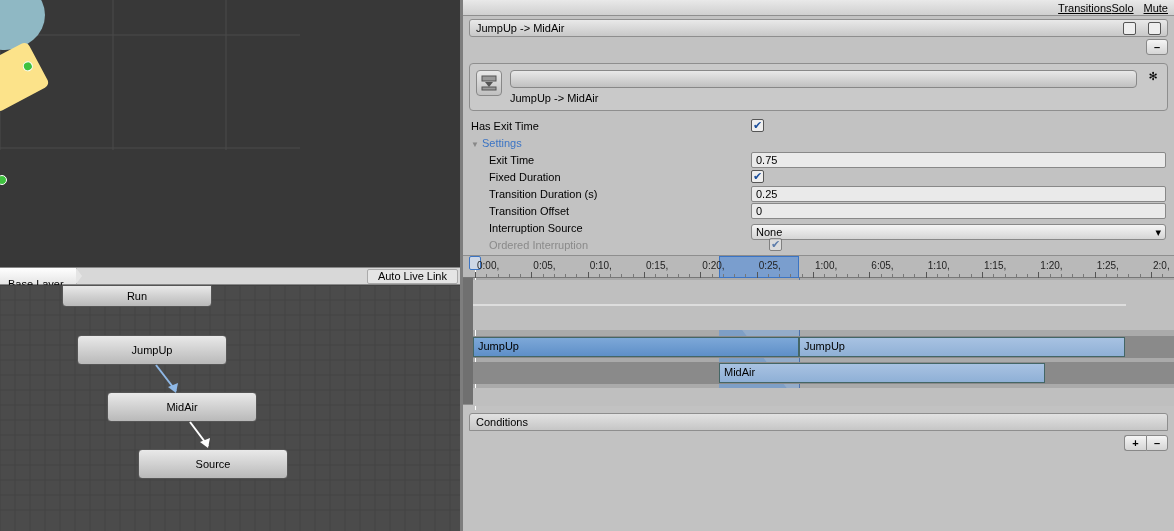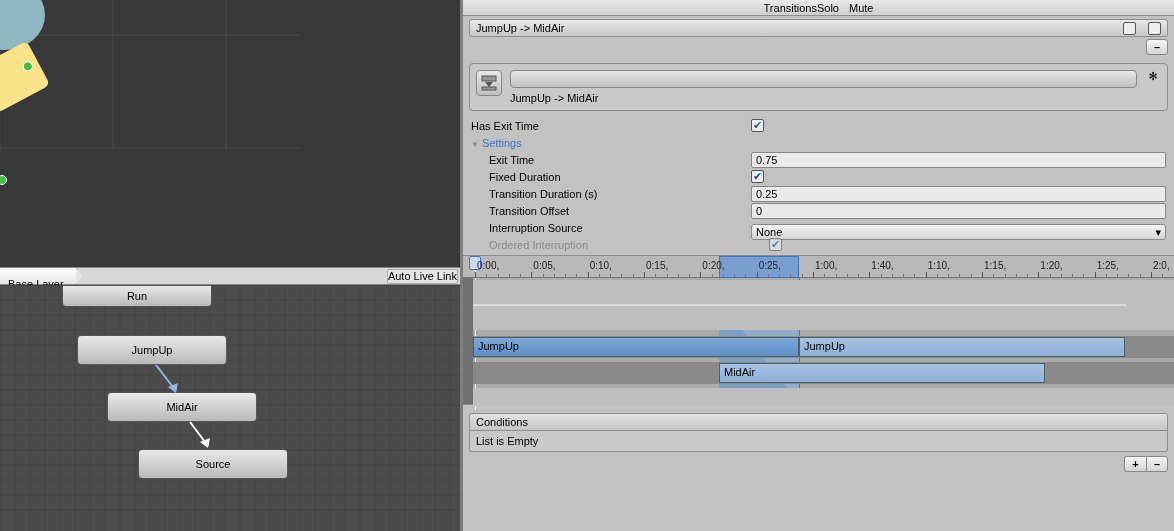--- a/index.html
+++ b/index.html
@@ -12,33 +12,33 @@
   .grid { position: absolute; inset: 0; }
   .grid line { stroke: #4a4a4a; stroke-width: 1; }
   .gizmo { position: absolute; left: -18px; top: 52px; width: 60px; height: 50px; background: #fce38a; border-radius: 6px; transform: rotate(-28deg); display:flex; align-items:center; justify-content:center; }
   .gizmo .dot { width:10px; height:10px; background:#3fc13f; border:1px solid #fff; border-radius:50%; position:absolute; right:6px; top:18px; }
   .blob { position:absolute; left:-35px; top:-20px; width:80px; height:70px; background:#8fb8c4; border-radius:50%; }
   .edge-dot { position:absolute; left:-3px; top:175px; width:10px; height:10px; background:#3fc13f; border:1px solid #fff; border-radius:50%; }
 
   .layerbar { flex: 0 0 18px; background: #d8d8d8; display: flex; align-items: center; justify-content: space-between; border-top:1px solid #888; border-bottom:1px solid #888; }
   .crumb { background: linear-gradient(#fff,#e5e5e5); height:16px; line-height:16px; padding: 8px 12px 0 8px; border-right:1px solid #aaa; position:relative; }
   .crumb:after { content:""; position:absolute; right:-6px; top:0; width:0; height:0; border-top:8px solid transparent; border-bottom:8px solid transparent; border-left:6px solid #e5e5e5; }
-  .livelink { background:#e5e5e5; border:1px solid #aaa; border-radius:2px; padding:0 0; margin-right:2px; height:15px; line-height:13px; }
+  .livelink { background:#e5e5e5; border:1px solid #aaa; border-radius:2px; padding:0 10px; margin-right:2px; height:15px; line-height:13px; }
 
   .graph { flex: 1; position: relative; background: #4b4b4b; overflow:hidden; }
   .ggrid { position:absolute; inset:0; }
   .ggrid line { stroke:#444; stroke-width:1; }
   .ggrid line.major { stroke:#3a3a3a; }
   .node { position:absolute; width:150px; height:30px; background: linear-gradient(#e9e9e9,#b9b9b9); border:1px solid #555; border-radius:4px; text-align:center; line-height:28px; color:#000; }
   .node.cut { height:22px; line-height:20px; border-top-left-radius:0; border-top-right-radius:0; }
   .arrow { position:absolute; }
 
   
   .right { flex:1; height:531px; background:#c2c2c2; border-left:3px solid #7e7e7e; display:flex; flex-direction:column; }
-  .hdr { height:16px; background: linear-gradient(#e9e9e9,#cfcfcf); border-bottom:1px solid #8e8e8e; display:flex; align-items:center; padding:0 6px; justify-content:center; }
+  .hdr { height:16px; background: linear-gradient(#e9e9e9,#cfcfcf); border-bottom:1px solid #8e8e8e; display:flex; align-items:center; padding:0 6px; justify-content:flex-end;text-decoration:underline; }
   .hdr .r { display:flex; gap:10px; }
   .listrow { height:18px; background: linear-gradient(#e9e9e9,#c8c8c8); border:1px solid #8e8e8e; border-radius:3px; margin:3px 6px 0 6px; padding:0 6px; line-height:16px; display:flex; justify-content:space-between; align-items:center; }
   .chk { width:13px; height:13px; border:1px solid #555; background:#eee; display:inline-block; border-radius:2px; }
   .minusbar { display:flex; justify-content:flex-end; padding:2px 6px 8px; }
   .minibtn { width:22px; height:16px; background:linear-gradient(#f5f5f5,#d5d5d5); border:1px solid #888; border-radius:3px; display:flex; align-items:center; justify-content:center; font-weight:bold; }
 
   .transition-box { margin:0 6px 6px; border:1px solid #8e8e8e; border-radius:4px; background:#c9c9c9; padding:6px; display:flex; align-items:flex-start; gap:8px; }
   .t-icon { width:26px; height:26px; background:linear-gradient(#e8e8e8,#c0c0c0); border:1px solid #888; border-radius:4px; display:flex; align-items:center; justify-content:center; flex-direction:column; }
   .t-icon svg { display:block; }
   .t-slot { flex:1; height:18px; background:linear-gradient(#e8e8e8,#c0c0c0); border:1px solid #888; border-radius:4px; }
@@ -312,21 +312,21 @@
           <div class="tick" style="left: 350px;">
             <div class="ln"></div>
             <div class="lbl">1:00,</div>
           </div>
           <div class="mini" style="left: 361.267px;"></div>
           <div class="mini" style="left: 372.533px;"></div>
           <div class="mini" style="left: 383.8px;"></div>
           <div class="mini" style="left: 395.067px;"></div>
           <div class="tick" style="left: 406.333px;">
             <div class="ln"></div>
-            <div class="lbl">1:40,</div>
+            <div class="lbl">6:05,</div>
           </div>
           <div class="mini" style="left: 417.6px;"></div>
           <div class="mini" style="left: 428.867px;"></div>
           <div class="mini" style="left: 440.133px;"></div>
           <div class="mini" style="left: 451.4px;"></div>
           <div class="tick" style="left: 462.667px;">
             <div class="ln"></div>
             <div class="lbl">1:10,</div>
           </div>
           <div class="mini" style="left: 473.933px;"></div>
@@ -382,21 +382,18 @@
           <div class="clip dim" style="left:326px; width:326px;">JumpUp</div>
         </div>
         <div class="track" style="top:84px;">
           <div class="clip dim" style="left:246px; width:326px;">MidAir</div>
         </div>
         <div class="track light" style="top:110px; height:18px;"></div>
       </div>
     </div>
 
     <div class="section-head">Conditions</div>
-    <div class="section-body">
-      <span>List is Empty</span>
-    </div>
     <div class="plusminus">
       <div class="minibtn">+</div>
       <div class="minibtn">–</div>
     </div>
   </div>
 </div>
 
 </body></html>

